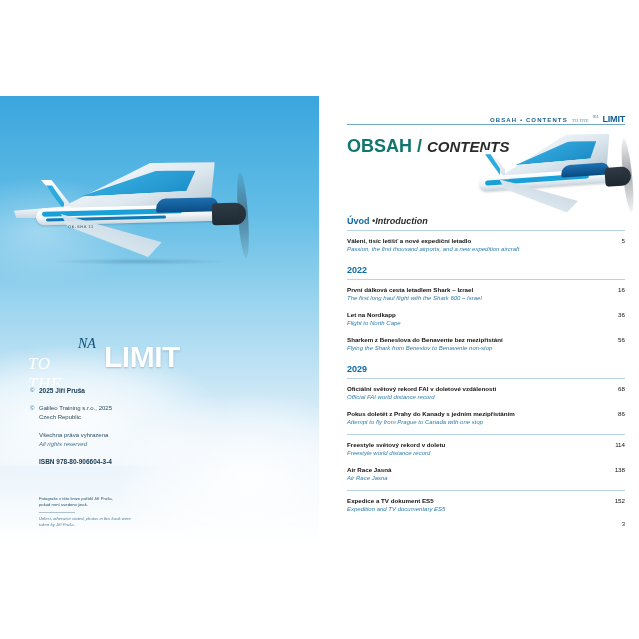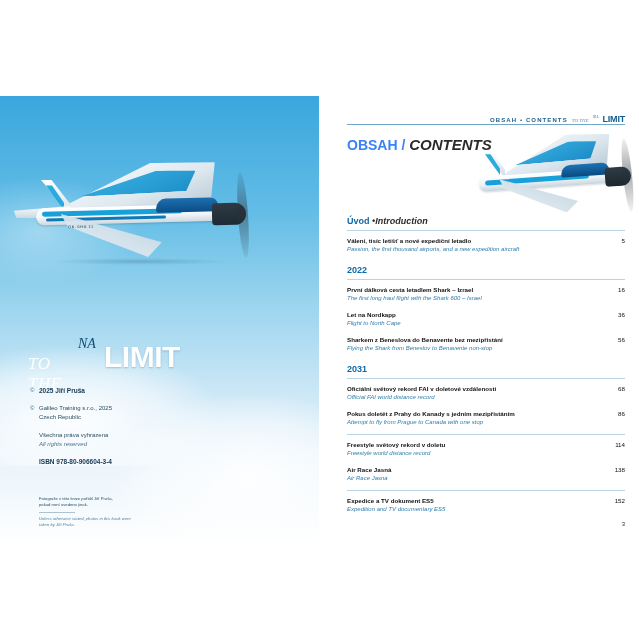--- a/index.html
+++ b/index.html
@@ -200,21 +200,21 @@
     font-weight:bold;font-size:9px;color:#0f5d90;letter-spacing:-.2px;
   }
   .head-rule{
     position:absolute;left:28px;right:14px;top:28px;height:1px;background:#6fa8c9;
   }
 
   .obsah{
     position:absolute;left:28px;top:40px;
   }
   .obsah-cz{
-    font-size:14px;font-weight:bold;color:#3b82f6;display:inline;
+    font-size:18px;font-weight:bold;color:#0f766e;display:inline;
   }
   .obsah-en{
     font-size:15px;font-weight:bold;font-style:italic;color:#2b2b2b;display:inline;
   }
 
   
   .plane-right{
     position:absolute;right:-2px;top:36px;width:186px;height:90px;
   }
   .pr-fuse{
@@ -443,21 +443,21 @@
       </div>
       <div class="toc-entry">
         <div class="te-texts">
           <div class="te-cz">Sharkem z Beneslova do Benavente bez mezipřistání</div>
           <div class="te-en">Flying the Shark  from Beneslov to Benavente non-stop</div>
         </div>
         <div class="te-page">56</div>
       </div>
 
       <div class="toc-section">
-        <span class="sec-cz">2031</span>
+        <span class="sec-cz">2029</span>
       </div>
       <div class="toc-sep"></div>
       <div class="toc-entry">
         <div class="te-texts">
           <div class="te-cz">Oficiální světový rekord FAI v doletové vzdálenosti</div>
           <div class="te-en">Official FAI world distance record</div>
         </div>
         <div class="te-page">68</div>
       </div>
       <div class="toc-entry">

